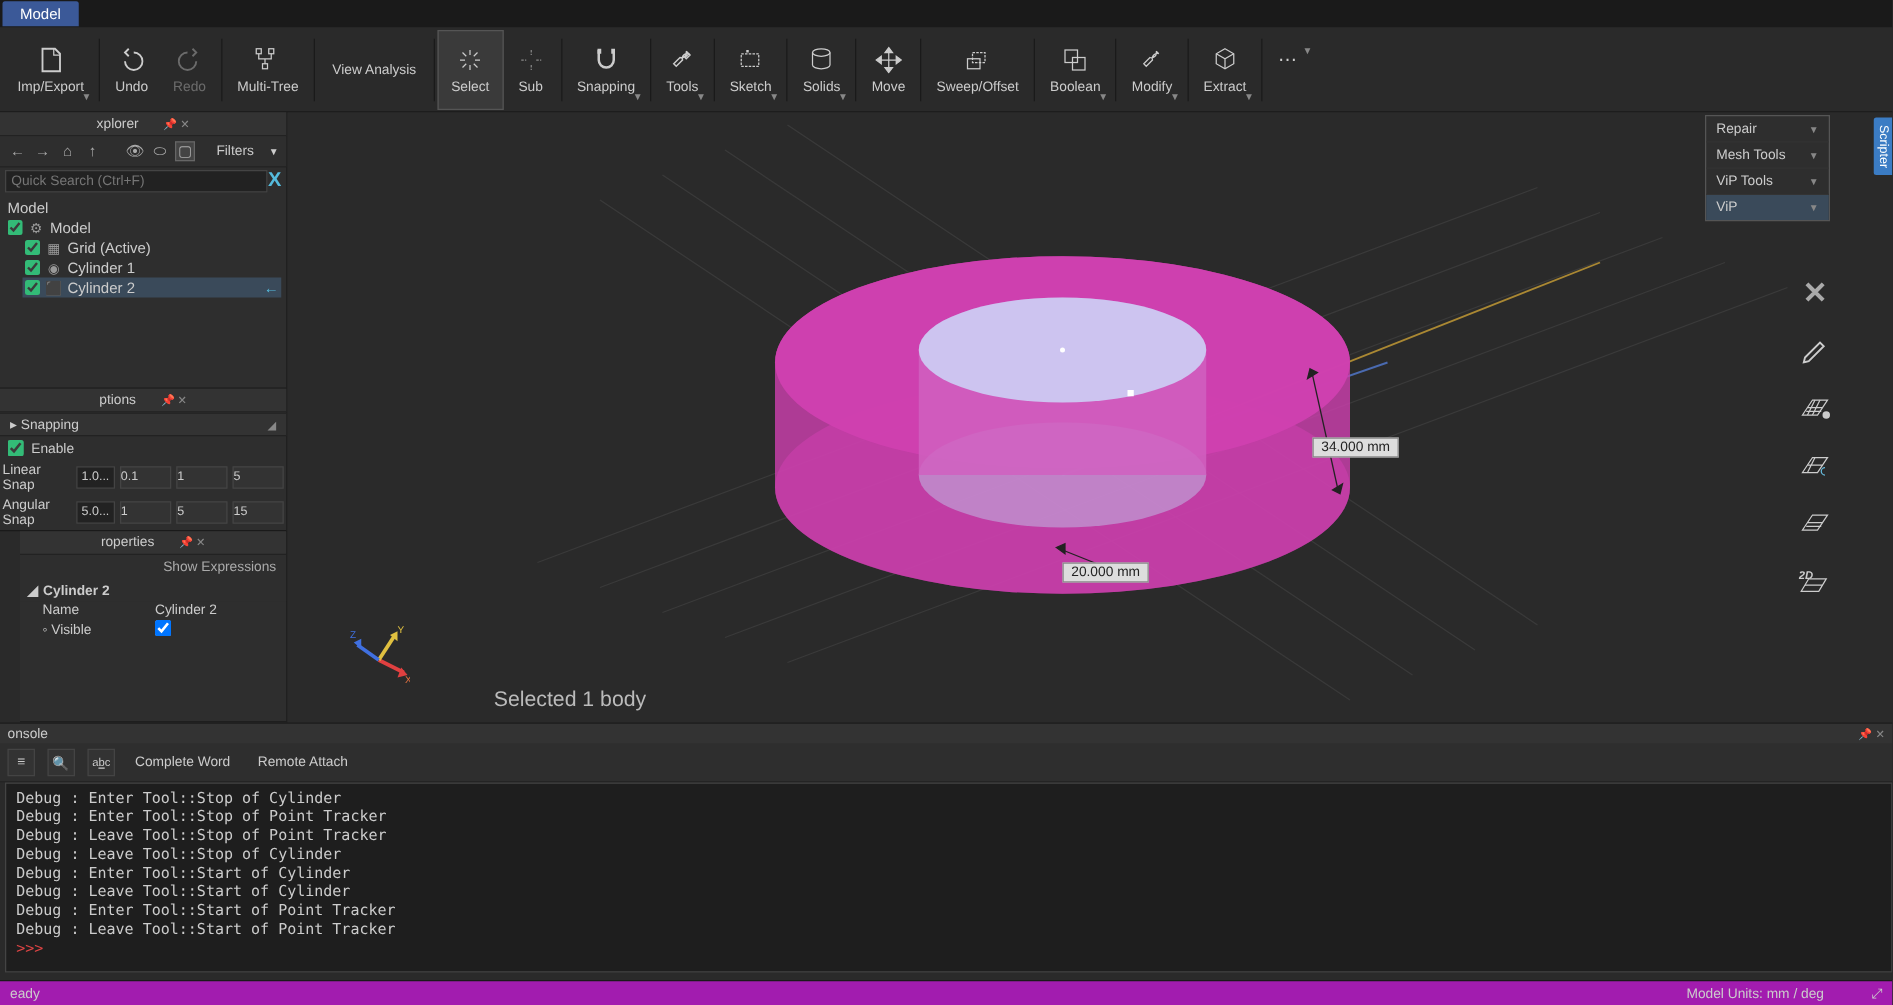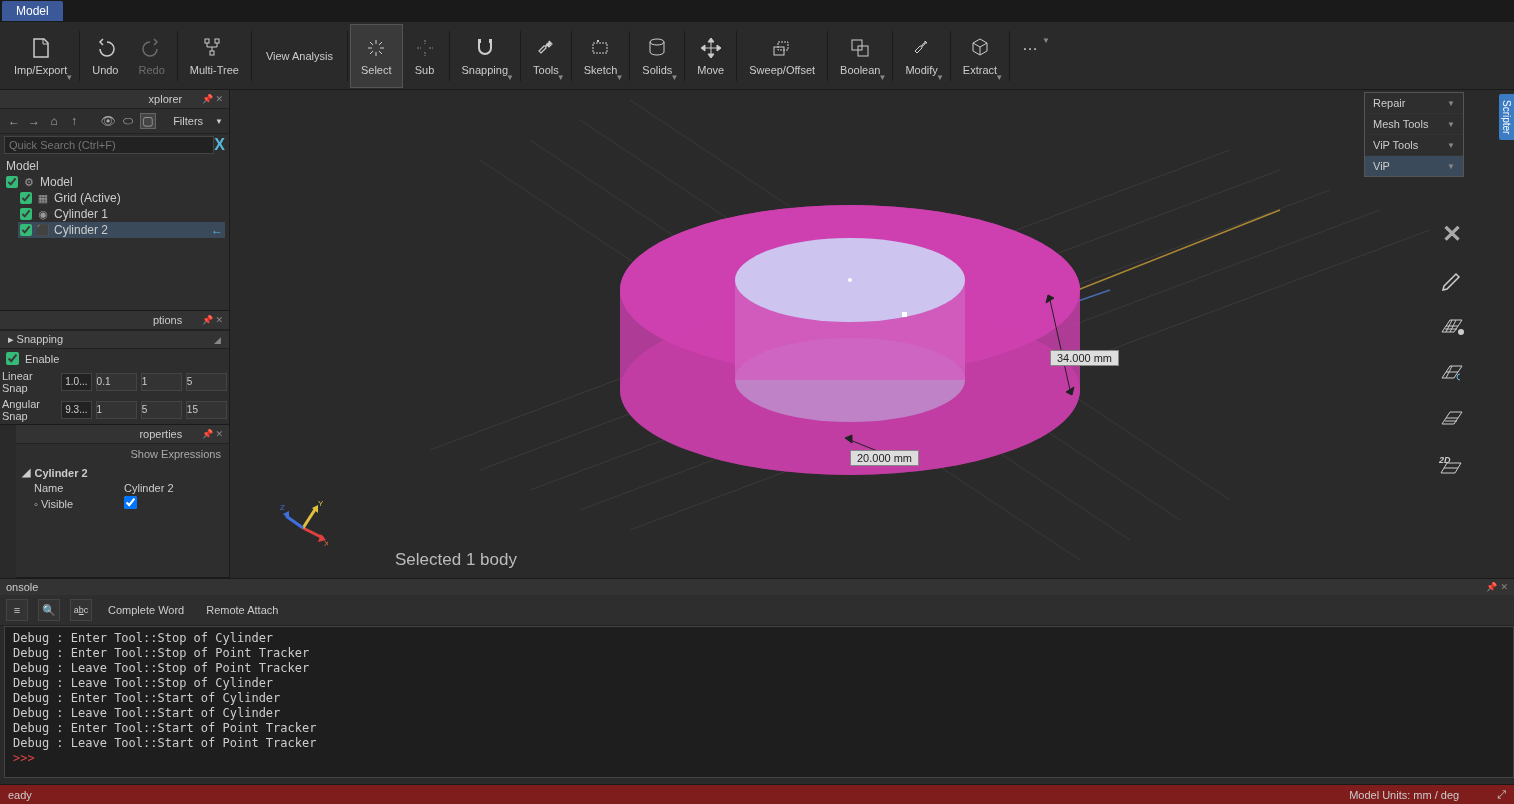--- a/index.html
+++ b/index.html
@@ -17,21 +17,21 @@
 .ribbon-btn .lbl { font-size: 11px; color: #ccc; white-space: nowrap; }
 .ribbon-btn.disabled .lbl, .ribbon-btn.disabled .icon { opacity: 0.4; }
 .ribbon-sep { width: 1px; height: 50px; background: #1a1a1a; margin: 0 2px; }
 .drop-arrow { position: absolute; bottom: 6px; right: 4px; font-size: 8px; color: #888; }
 .drop-arrow-inline { font-size: 8px; color: #888; margin-left: 4px; }
 .ribbon-dots { color: #ccc; font-size: 16px; padding: 0 10px; cursor: pointer; display: flex; align-items: flex-start; height: 40px;}
 
 
 .leftcol { position: absolute; left: 0; top: 90px; width: 230px; bottom: 226px; background: #2a2a2a; border-right: 1px solid #1a1a1a; display: flex; flex-direction: column; }
 .panel { background: #2e2e2e; border-bottom: 1px solid #1a1a1a; flex-shrink: 0; }
-.panel-header { background: #333; padding: 3px 6px; font-size: 11px; display: flex; align-items: center; justify-content: flex-end; border-bottom: 1px solid #222; gap: 20px; }
+.panel-header { background: #333; padding: 3px 6px; font-size: 11px; display: flex; align-items: center; justify-content: center; border-bottom: 1px solid #222; gap: 20px; }
 .panel-header .wbtns { display: flex; gap: 2px; font-size: 9px; color: #888; }
 
 .explorer-toolbar { display: flex; align-items: center; gap: 4px; padding: 4px 6px; background: #2e2e2e; border-bottom: 1px solid #222; }
 .explorer-toolbar .tbtn { width: 16px; height: 16px; display: flex; align-items: center; justify-content: center; cursor: pointer; color: #aaa; font-size: 12px; }
 .explorer-toolbar .filters { margin-left: auto; font-size: 11px; display: flex; align-items: center; gap: 12px; }
 
 .search-row { display: flex; align-items: center; padding: 2px 4px; gap: 0; }
 .search-row input { flex: 1; background: #222; border: 1px solid #444; color: #ccc; padding: 2px 4px; font-size: 11px; }
 .search-row .x { color: #5bd; font-size: 16px; cursor: pointer; font-weight: bold; }
 
@@ -80,21 +80,21 @@
 .console { position: absolute; left: 0; right: 0; bottom: 22px; height: 204px; background: #2a2a2a; border-top: 1px solid #1a1a1a; display: flex; flex-direction: column; }
 .console-header { background: #333; padding: 2px 6px; font-size: 11px; display: flex; justify-content: space-between; align-items: center; }
 .console-toolbar { display: flex; align-items: center; gap: 10px; padding: 4px 6px; background: #2e2e2e; border-bottom: 1px solid #222; font-size: 11px; }
 .console-toolbar .cbtn { padding: 2px 6px; cursor: pointer; display: flex; align-items: center; justify-content: center; }
 .console-toolbar .cbtn.icon-btn { width: 22px; height: 22px; background: #333; border: 1px solid #444; }
 .console-out { flex: 1; background: #1e1e1e; font-family: Consolas, monospace; font-size: 12px; padding: 4px 8px; color: #ccc; overflow: auto; border: 1px solid #444; margin: 0 0 4px 4px; }
 .console-out .line { white-space: pre; line-height: 15px; }
 .console-out .prompt { color: #d44; }
 
 
-.statusbar { position: absolute; left: 0; right: 0; bottom: 0; height: 20px; background: #7f1d1d; display: flex; align-items: center; padding: 0 8px; font-size: 11px; border-top: 1px solid #1a1a1a; }
+.statusbar { position: absolute; left: 0; right: 0; bottom: 0; height: 20px; background: #a21caf; display: flex; align-items: center; padding: 0 8px; font-size: 11px; border-top: 1px solid #1a1a1a; }
 .statusbar .right { margin-left: auto; display: flex; gap: 38px; align-items: center; }
 
 svg { display: block; }
 </style>
 </head>
 <body>
 
 <div class="titlebar">
   <div class="tab">Model</div>
 </div>
@@ -359,21 +359,21 @@
     </div>
     <div class="snap-row">
       <span class="snap-lbl">Linear Snap</span>
       <span class="valbox">1.0...</span>
       <span class="btn">0.1</span>
       <span class="btn">1</span>
       <span class="btn">5</span>
     </div>
     <div class="snap-row">
       <span class="snap-lbl">Angular Snap</span>
-      <span class="valbox">9.3...</span>
+      <span class="valbox">5.0...</span>
       <span class="btn">1</span>
       <span class="btn">5</span>
       <span class="btn">15</span>
     </div>
   </div>
 
   <div class="panel props-panel">
     <div class="panel-header">
       <span>roperties</span>
       <span class="wbtns">

